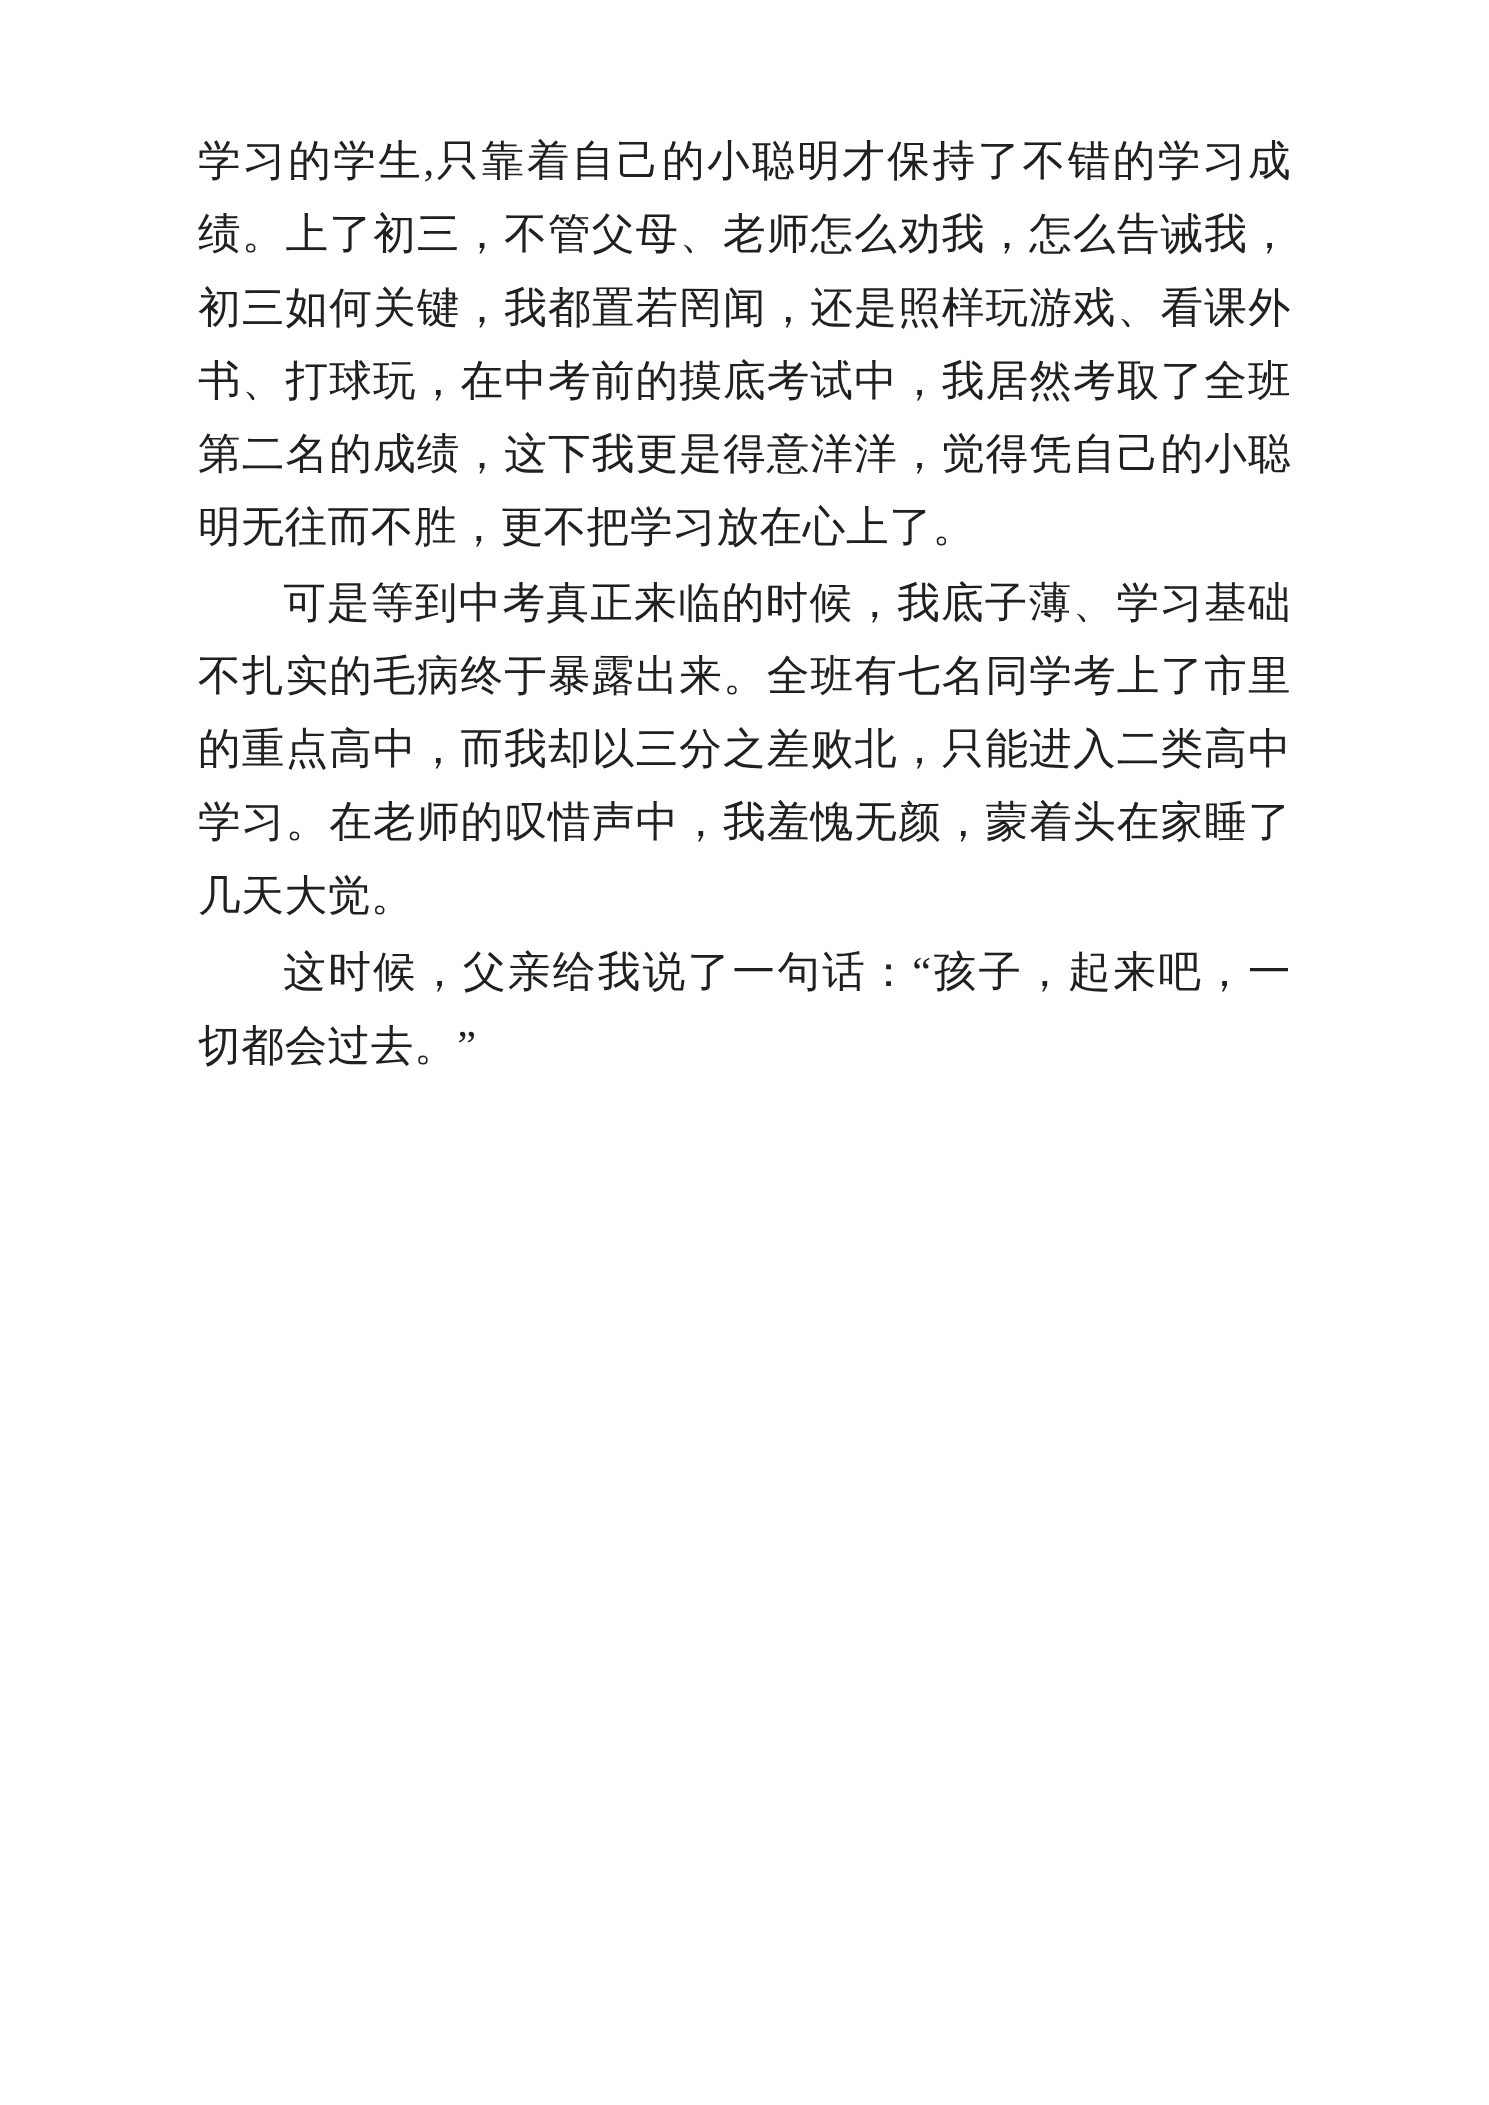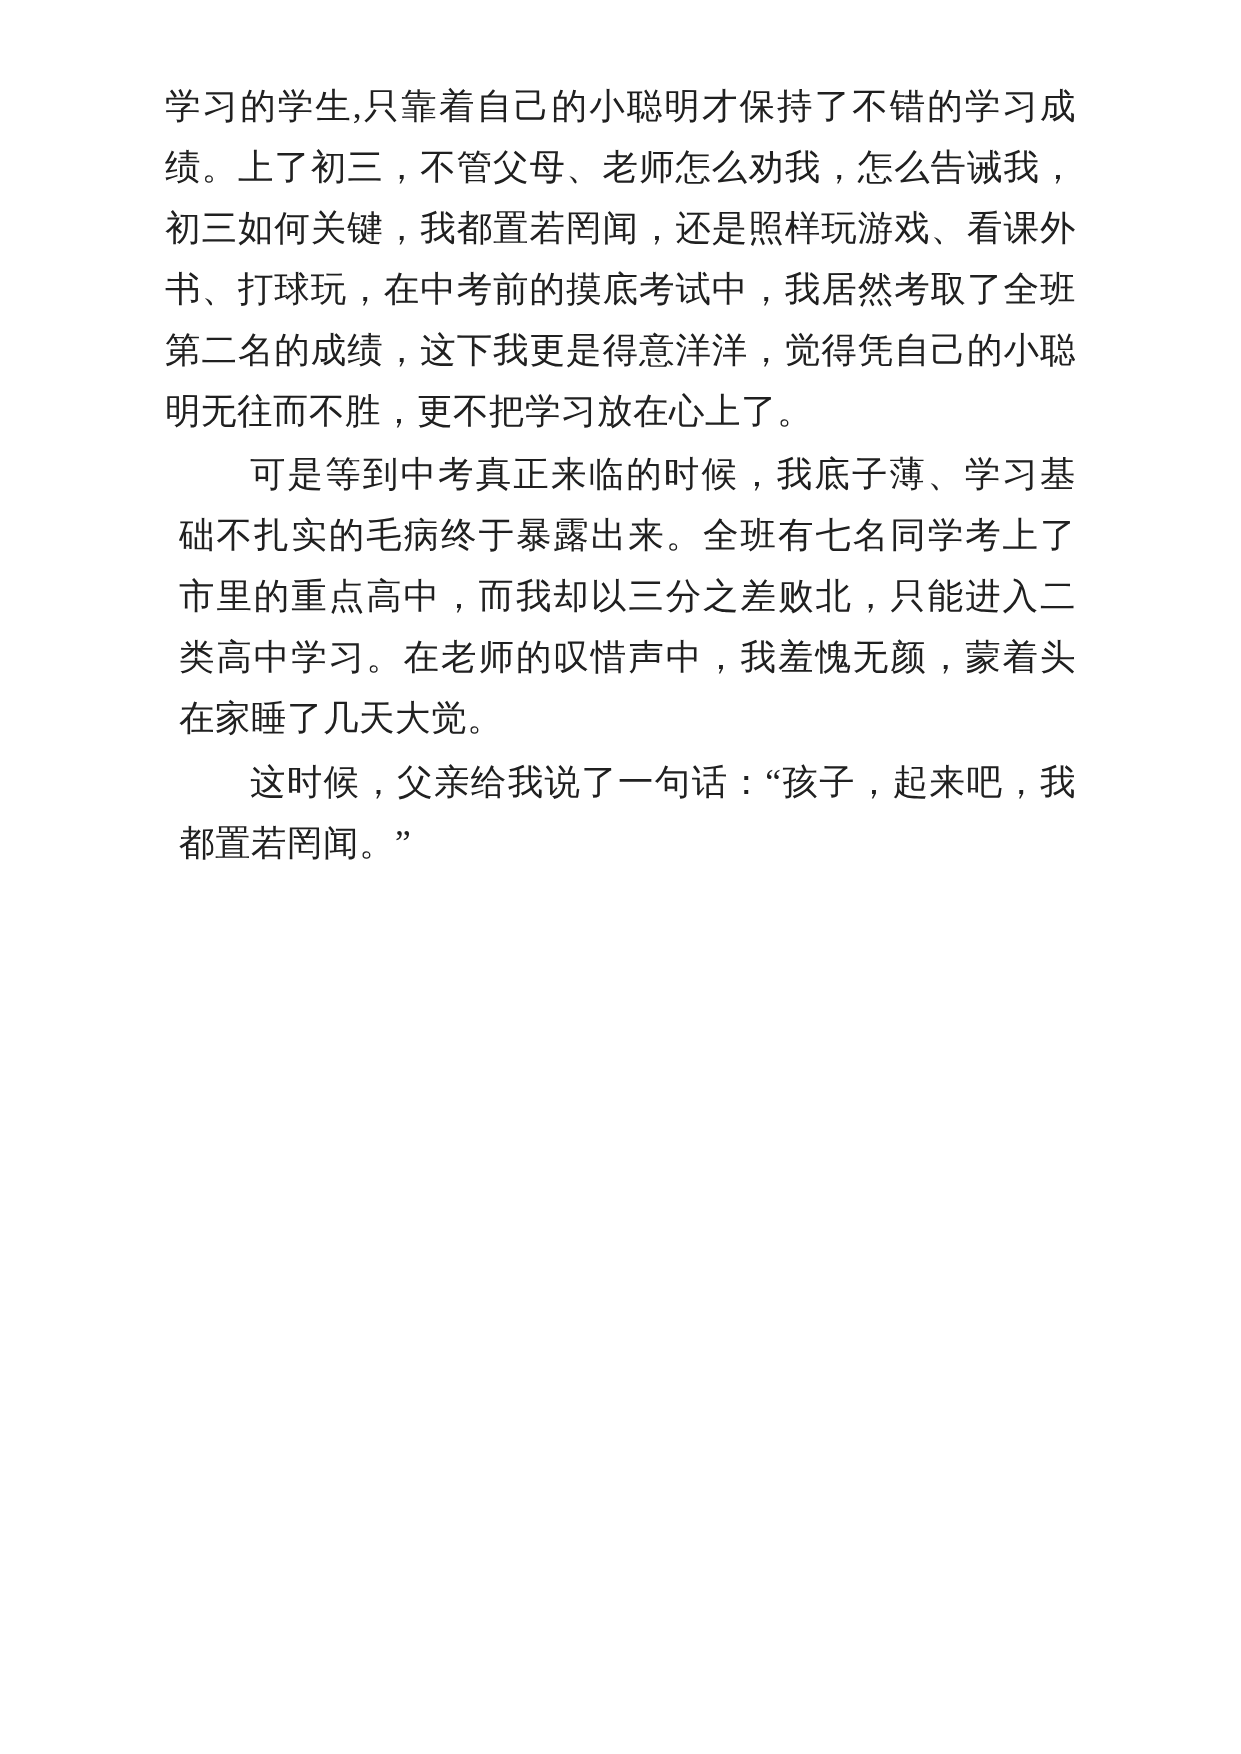--- a/index.html
+++ b/index.html
@@ -10,42 +10,41 @@
   body {
     width: 1241px;
     height: 1754px;
     font-family: "Liberation Serif", "DejaVu Serif", serif;
     color: #1b1b1b;
   }
   .page {
     box-sizing: border-box;
     width: 1241px;
     height: 1754px;
-    padding: 76px 165px 60px 165px;
+    padding: 104px 165px 60px 165px;
     background: #ffffff;
   }
   .doc-body {
     font-size: 35.5px;
     line-height: 1.72;
     letter-spacing: 0.5px;
     text-align: justify;
     text-justify: inter-character;
     color: #202020;
   }
   .para {
     margin: 0 0 2px 0;
     text-indent: 0;
   }
   .para.indent {
     text-indent: 2em;
-    margin-left: 14px;
   }
 </style>
 </head>
 <body>
 
 <div class="page">
   <div class="doc-body">
     <p class="para">学习的学生,只靠着自己的小聪明才保持了不错的学习成绩。上了初三，不管父母、老师怎么劝我，怎么告诫我，初三如何关键，我都置若罔闻，还是照样玩游戏、看课外书、打球玩，在中考前的摸底考试中，我居然考取了全班第二名的成绩，这下我更是得意洋洋，觉得凭自己的小聪明无往而不胜，更不把学习放在心上了。</p>
     <p class="para indent">可是等到中考真正来临的时候，我底子薄、学习基础不扎实的毛病终于暴露出来。全班有七名同学考上了市里的重点高中，而我却以三分之差败北，只能进入二类高中学习。在老师的叹惜声中，我羞愧无颜，蒙着头在家睡了几天大觉。</p>
-    <p class="para indent">这时候，父亲给我说了一句话：“孩子，起来吧，我都置若罔闻。”</p>
+    <p class="para indent">这时候，父亲给我说了一句话：“孩子，起来吧，一切都会过去。”</p>
   </div>
 </div>
 
 </body></html>

